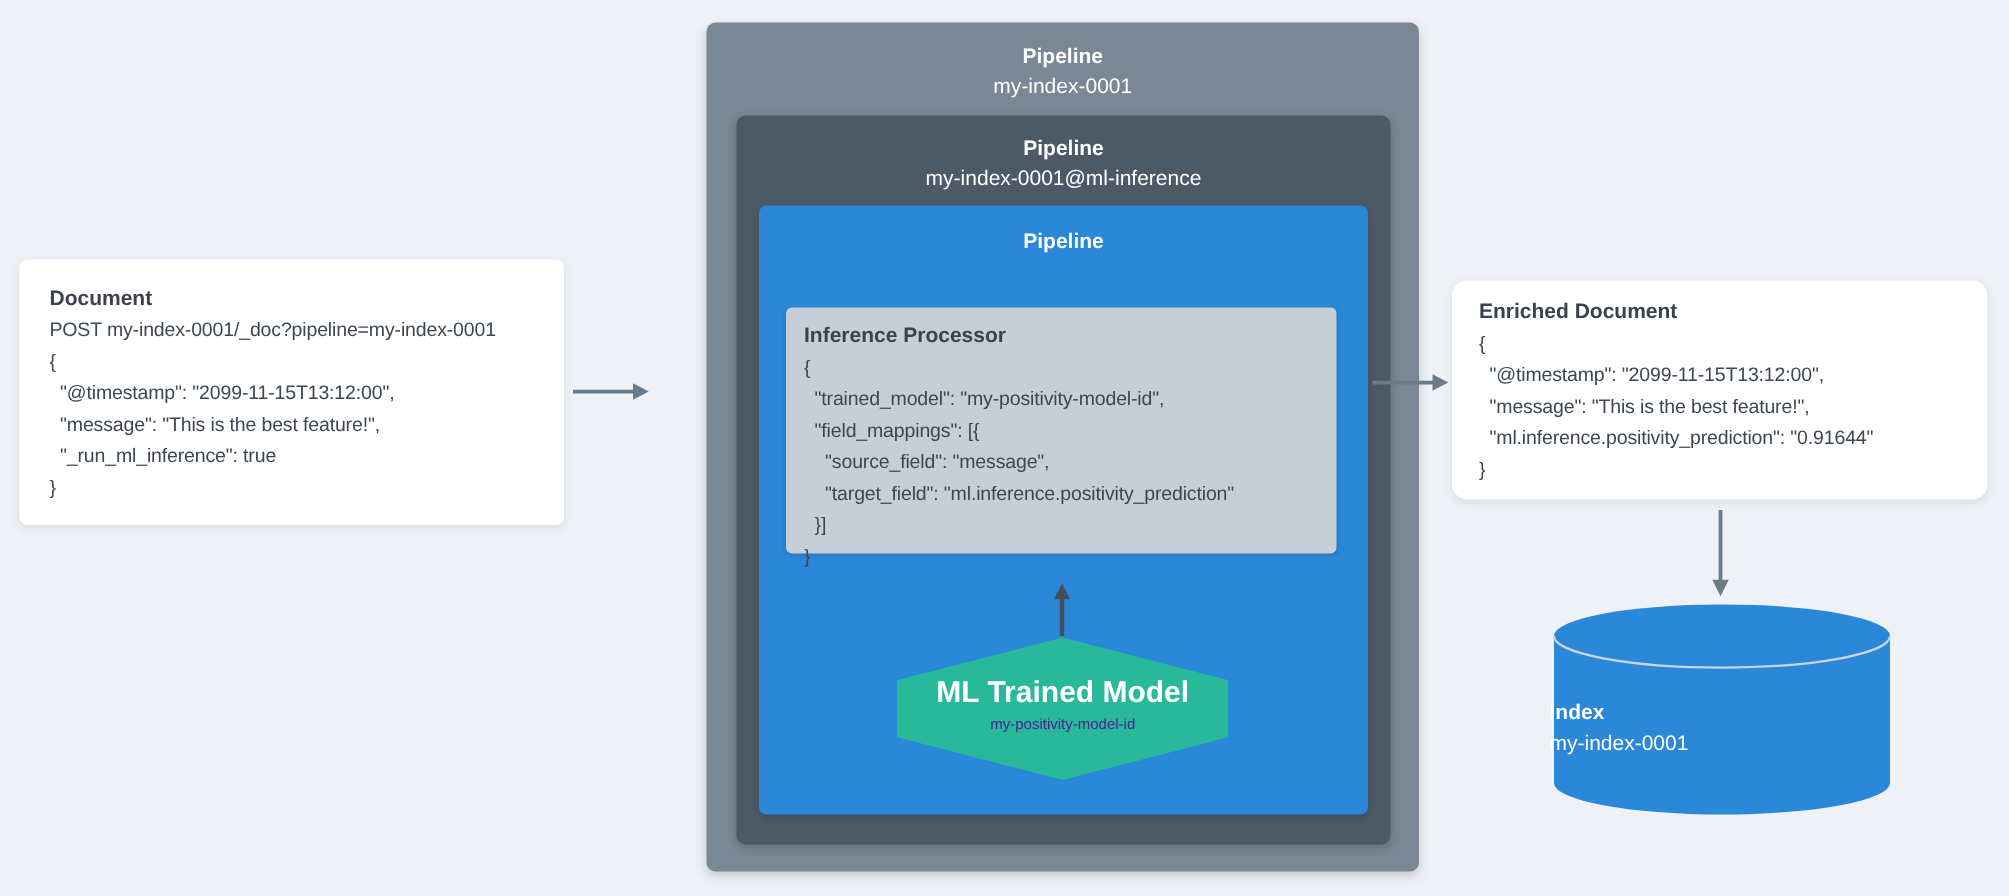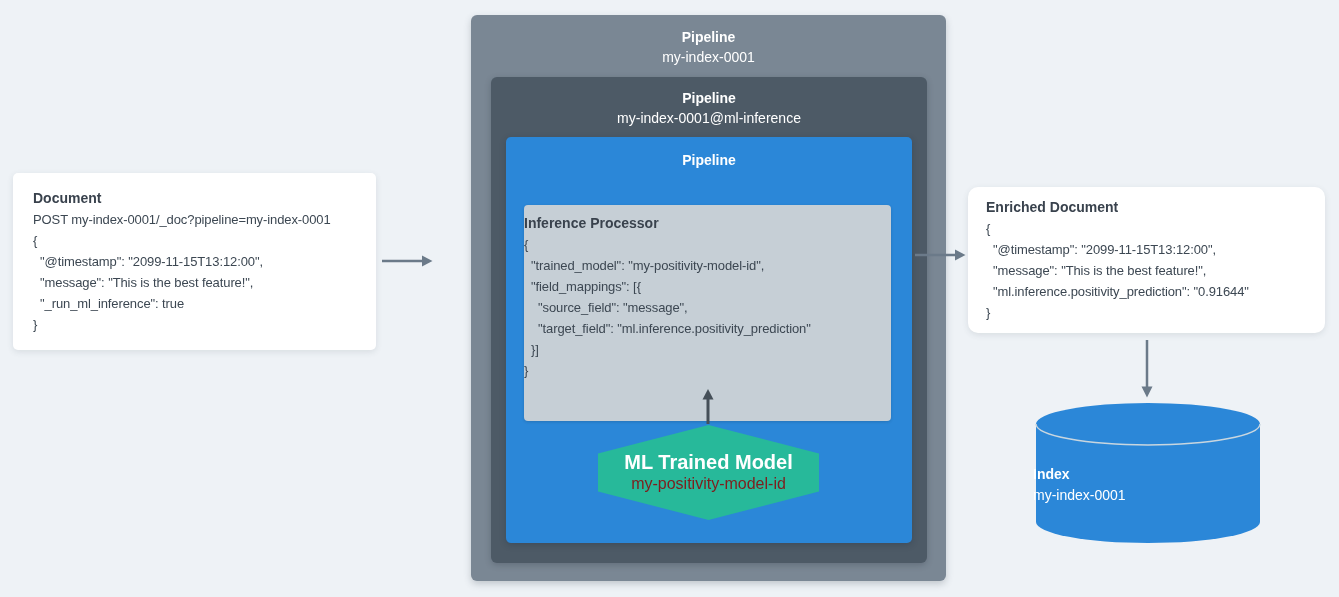--- a/index.html
+++ b/index.html
@@ -38,34 +38,34 @@
     box-shadow:0 2px 6px rgba(20,40,60,0.25);
   }
   .box-header { text-align:center; }
   .outer-pipeline > .box-header { padding-top:12px; }
   .inner-pipeline > .box-header { padding-top:11px; }
   .blue-pipeline > .box-header { padding-top:13px; }
   .box-title { font-size:14px; font-weight:bold; color:#FFFFFF; line-height:20px; }
   .box-subtitle { font-size:14px; color:#FFFFFF; line-height:20px; }
 
   .processor-box {
-    position:absolute; left:18px; top:68px; width:367px; height:216px;
-    background:#C6CFD6; border-radius:4px; padding:8px 0;
+    position:absolute; left:18px; top:68px; width:367px; height:164px;
+    background:#C6CFD6; border-radius:4px; padding:8px 12px;
     box-shadow:0 1px 3px rgba(20,40,60,0.2);
   }
 
   .model-hexagon {
     position:absolute; left:92px; top:288px; width:221px; height:95px;
     background:#27B99A;
     clip-path:polygon(50% 0%, 100% 30%, 100% 70%, 50% 100%, 0% 70%, 0% 30%);
     display:flex; flex-direction:column; align-items:center; justify-content:center;
     text-align:center;
   }
   .hex-title { font-size:20px; font-weight:bold; color:#FFFFFF; line-height:21px; }
-  .hex-subtitle { font-size:16px; color:#7f1d1d; line-height:21px; }
+  .hex-subtitle { font-size:10px; color:#4c1d95; line-height:21px; }
 
   .arrow { position:absolute; }
   .arrow-doc { left:381px; top:255px; }
   .arrow-out { left:914px; top:249px; }
   .arrow-down { left:1141px; top:340px; }
   .arrow-up { left:196px; top:252px; }
 
   .cylinder-wrap { position:absolute; left:1033px; top:400px; width:230px; height:146px; }
   .cyl-label {
     position:absolute; left:0; right:0; top:64px; text-align:left;

